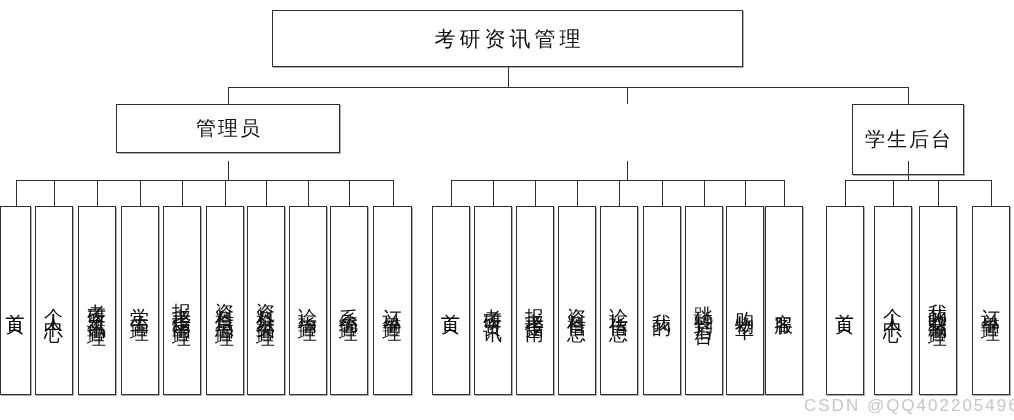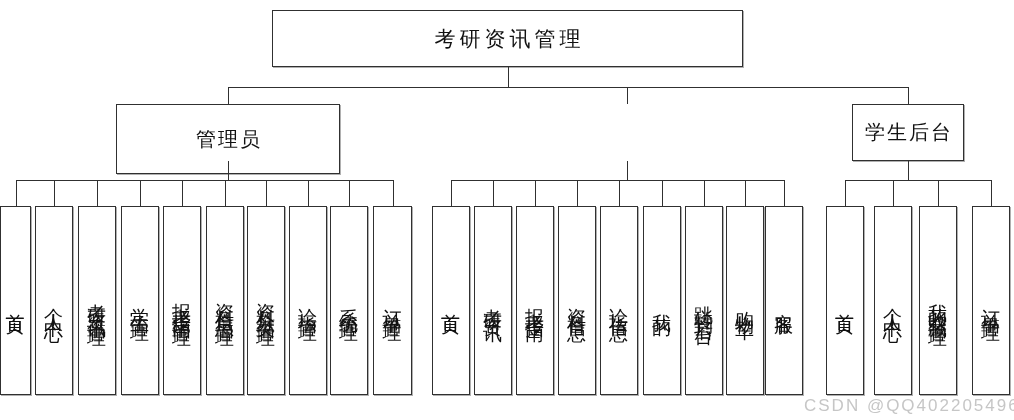--- a/index.html
+++ b/index.html
@@ -48,21 +48,21 @@
 <body>
 
 <div id="canvas" style="--border: #303030; --text: #111111; --wm: #c6c6c6; --bg: #ffffff;">
   <div class="box root-box" style="left:272px;top:10px;width:471px;height:57px;">
     <span>考研资讯管理</span>
   </div>
   <div class="watermark">CSDN @QQ402205496</div>
 <div class="vline" style="left: 507.5px; top: 67px; height: 20px;"></div>
     <div class="hline" style="left: 228px; top: 87px; width: 680px;"></div>
     <div class="vline" style="left: 228px; top: 87px; height: 17px;"></div>
-    <div class="box branch" style="left: 116px; top: 104px; width: 224px; height: 70px;">
+    <div class="box branch" style="left: 116px; top: 104px; width: 224px; height: 49px;">
       <span>管理员</span>
     </div>
     <div class="vline" style="left: 228px; top: 161px; height: 19px;"></div>
     <div class="hline" style="left: 15.5px; top: 180px; width: 377px;"></div>
     <div class="vline" style="left: 15.5px; top: 180px; height: 26px;"></div>
     <div class="box leaf" style="left: 0px; top: 206px; width: 31px; height: 189px;">
       <span class="vtext">首页</span>
     </div>
     <div class="vline" style="left: 54px; top: 180px; height: 26px;"></div>
     <div class="box leaf" style="left: 35px; top: 206px; width: 38px; height: 189px;">
@@ -133,21 +133,21 @@
     </div>
     <div class="vline" style="left: 745px; top: 180px; height: 26px;"></div>
     <div class="box leaf" style="left: 726px; top: 206px; width: 38px; height: 189px;">
       <span class="vtext">购物车</span>
     </div>
     <div class="vline" style="left: 784px; top: 180px; height: 26px;"></div>
     <div class="box leaf" style="left: 765px; top: 206px; width: 38px; height: 189px;">
       <span class="vtext">客服</span>
     </div>
     <div class="vline" style="left: 908px; top: 87px; height: 17px;"></div>
-    <div class="box branch" style="left: 852px; top: 104px; width: 112px; height: 57px;">
+    <div class="box branch" style="left: 852px; top: 104px; width: 112px; height: 71px;">
       <span>学生后台</span>
     </div>
     <div class="vline" style="left: 908px; top: 161px; height: 19px;"></div>
     <div class="hline" style="left: 845px; top: 180px; width: 146px;"></div>
     <div class="vline" style="left: 845px; top: 180px; height: 26px;"></div>
     <div class="box leaf" style="left: 826px; top: 206px; width: 38px; height: 189px;">
       <span class="vtext">首页</span>
     </div>
     <div class="vline" style="left: 893px; top: 180px; height: 26px;"></div>
     <div class="box leaf" style="left: 874px; top: 206px; width: 38px; height: 189px;">

